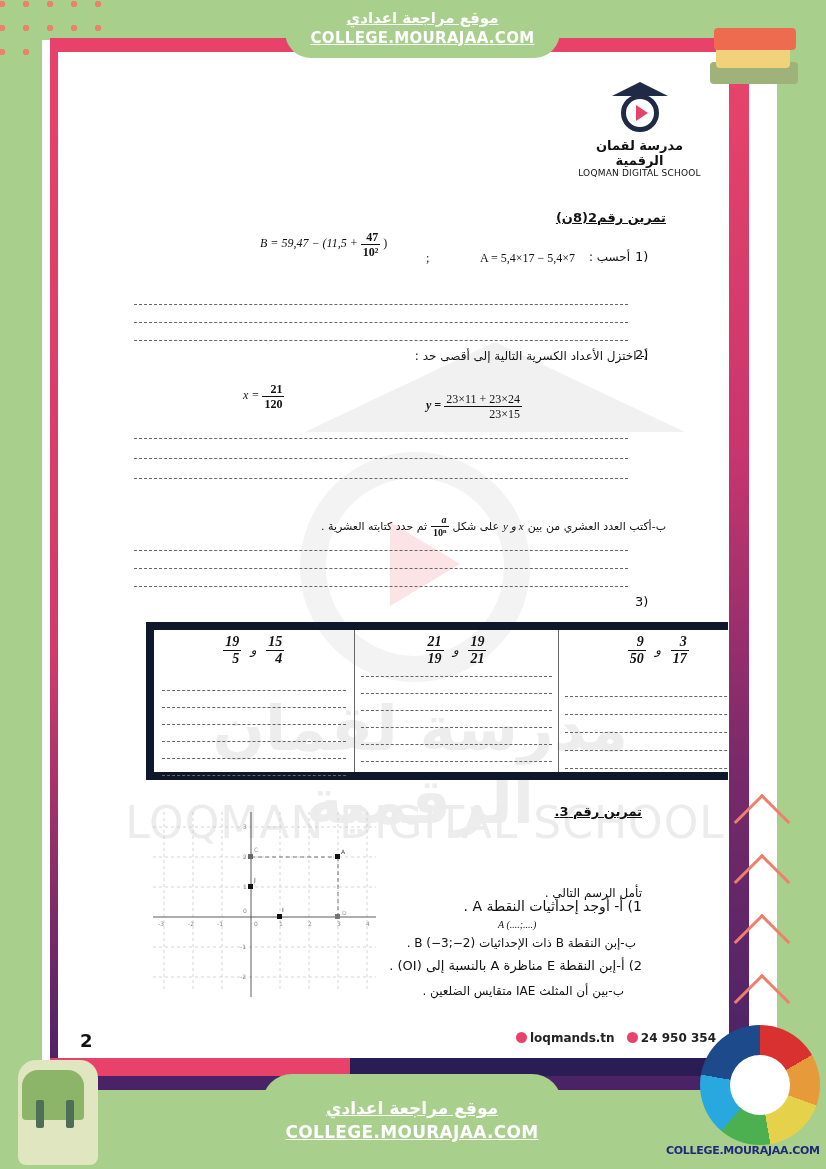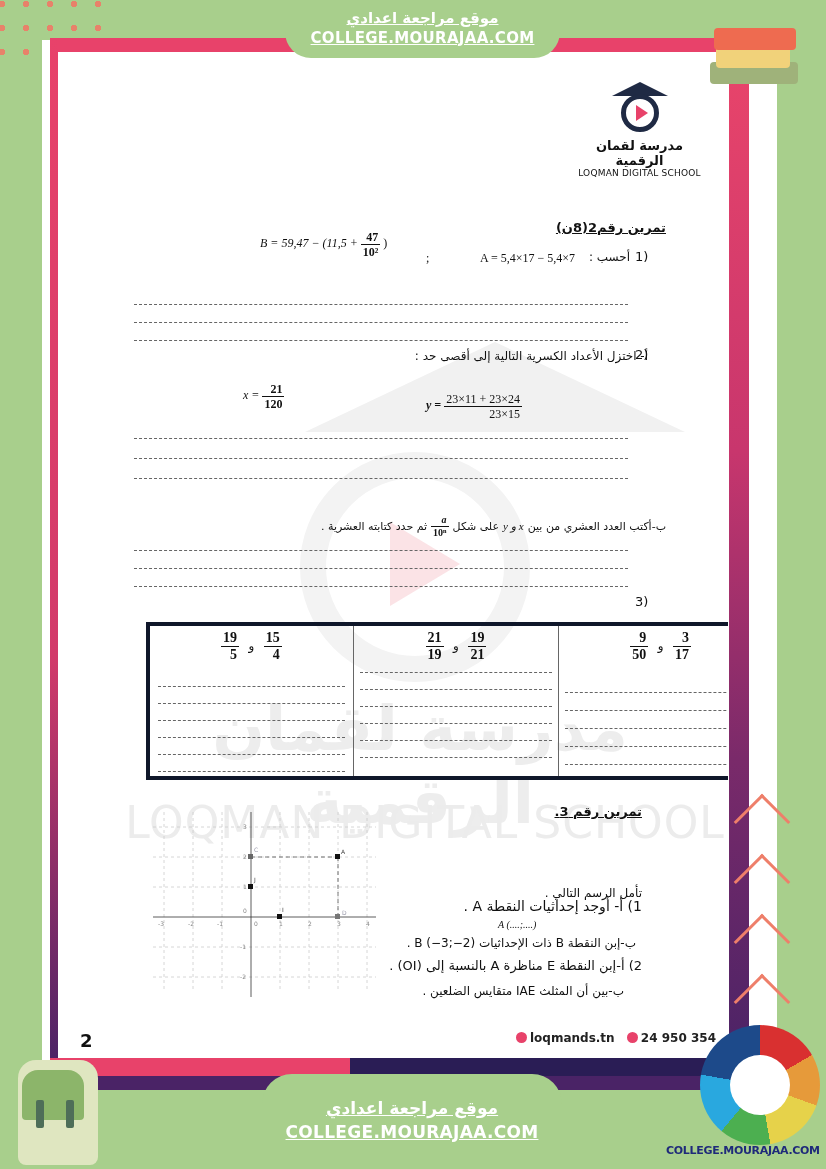--- a/index.html
+++ b/index.html
@@ -43,21 +43,21 @@
   .logo-en { font-size: 9px; letter-spacing: 0.2px; color: #111; }
   .ex-title { position: absolute; right: 62px; font-size: 13px; font-weight: bold; text-decoration: underline; direction: rtl; }
   .q { position: absolute; right: 84px; font-size: 12px; direction: rtl; white-space: nowrap; }
   .qnum { position: absolute; font-size: 13px; }
   .math { position: absolute; font-family: "Liberation Serif", serif; font-size: 12px; white-space: nowrap; }
   .frac { display: inline-block; vertical-align: middle; text-align: right; font-weight: bold; line-height: 14px; }
   .frac .n { display: block; border-bottom: 1.4px solid #111; padding: 0 2px; }
   .frac .d { display: block; padding: 0 2px; }
   .dotline { position: absolute; height: 0; border-top: 1px dashed #666; }
 
-  table.cmp { position: absolute; left: 86px; top: 570px; width: 620px; height: 158px; border-collapse: collapse; border: 4px solid #0f172a; }
+  table.cmp { position: absolute; left: 86px; top: 570px; width: 620px; height: 158px; border-collapse: collapse; border: 8px solid #0f172a; font-style: italic; }
   table.cmp td { border: 1px solid #666; vertical-align: top; position: relative; width: 33.3%; }
   .cell-frac { text-align: center; margin-top: 4px; font-family: "Liberation Serif", serif; font-size: 14px; }
   .cell-frac .frac { font-size: 14px; line-height: 16px; }
   .cell-frac .and { font-size: 12px; margin: 0 6px; vertical-align: middle; }
 
   .graph { position: absolute; left: 88px; top: 760px; width: 230px; height: 190px; }
 
   .footer-num { position: absolute; left: 20px; top: 978px; font-size: 18px; font-weight: bold; }
   .footer-contact { position: absolute; right: 12px; top: 979px; font-size: 12px; font-weight: bold; color: #222; }
   .footer-contact .ic { display: inline-block; width: 11px; height: 11px; border-radius: 50%; background: #e8426a; vertical-align: -1px; margin: 0 3px 0 8px; }
@@ -95,21 +95,21 @@
   <div class="wm-text-ar">مدرسة لقمان الرقمية</div>
   <div class="wm-text-en">LOQMAN DIGITAL SCHOOL</div>
 
   <div class="logo">
     <div class="logo-cap"></div>
     <div class="logo-ring"></div>
     <div class="logo-ar">مدرسة لقمان الرقمية</div>
     <div class="logo-en">LOQMAN DIGITAL SCHOOL</div>
   </div>
 
-  <div class="ex-title" style="top:168px;">تمرين رقم2(8ن)</div>
+  <div class="ex-title" style="top:158px;">تمرين رقم2(8ن)</div>
 
   <div class="qnum" style="left:575px; top:197px;">1)</div>
   <div class="q" style="right:98px; top:198px;">أحسب :</div>
   <div class="math" style="left:420px; top:199px; ">A = 5,4×17 − 5,4×7</div>
   <div class="math" style="left:366px; top:199px;">;</div>
   <div class="math" style="left:200px; top:178px;">
     <span style="font-style:italic;">B = 59,47 − (11,5 +</span>
     <span class="frac"><span class="n">47</span><span class="d">10²</span></span>
     <span>)</span>
   </div>

